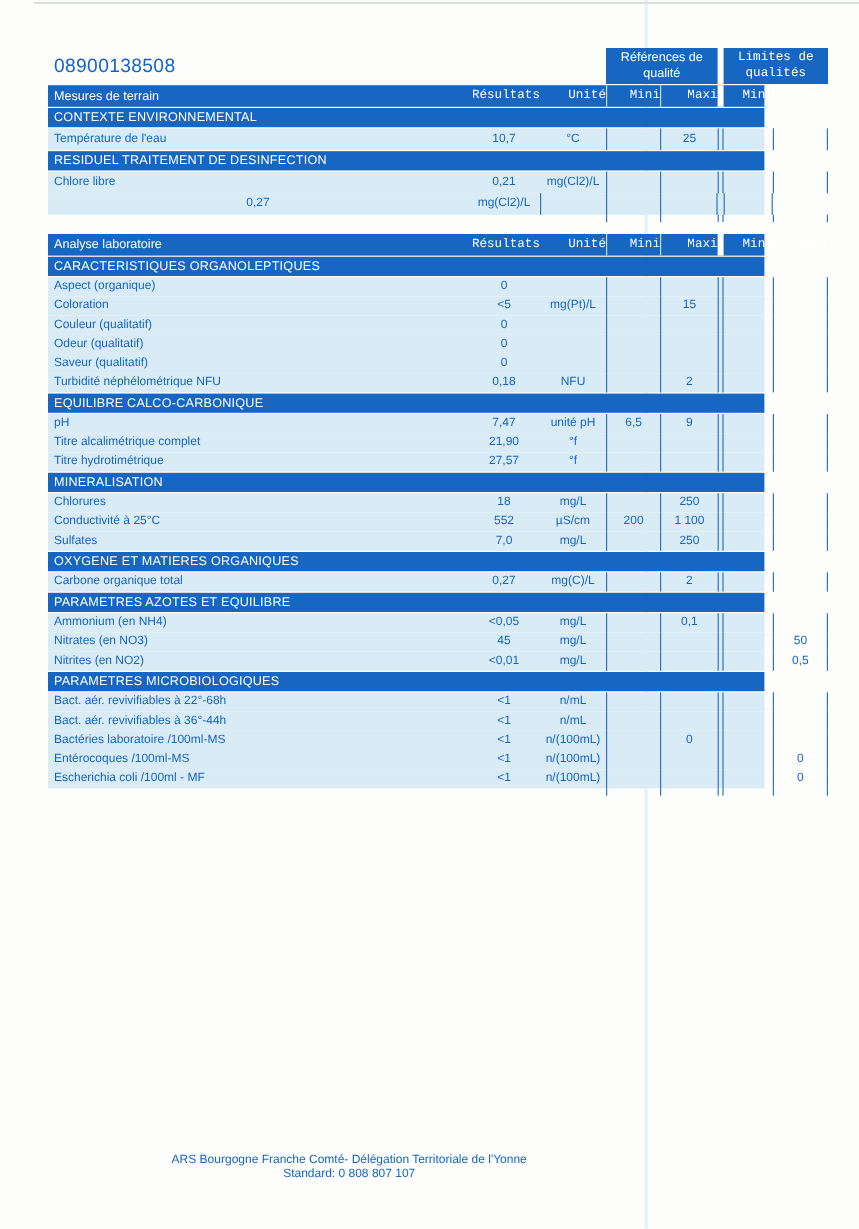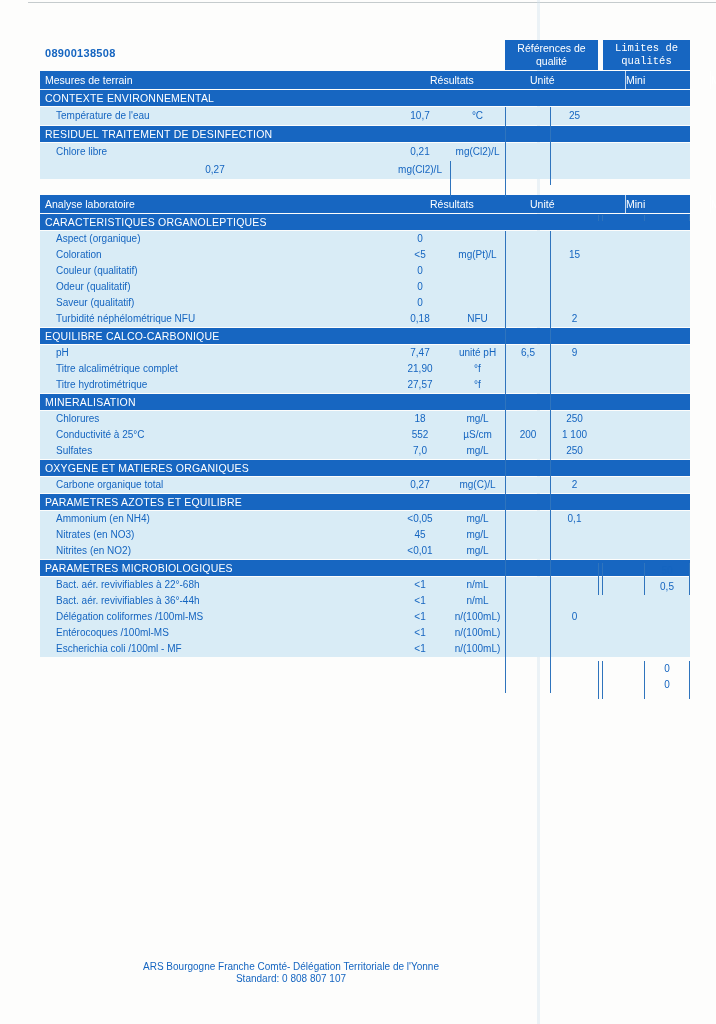--- a/index.html
+++ b/index.html
@@ -11,45 +11,45 @@
   *{box-sizing:border-box;}
   html,body{margin:0;padding:0;}
   body{
     width:716px;height:1024px;position:relative;overflow:hidden;
     background:#fdfdfc;
     font-family:"Liberation Sans",sans-serif;
   }
   .page{position:absolute;inset:0;}
   .scan-top{position:absolute;top:2px;left:28px;width:688px;height:1px;background:#8e999e;opacity:.5;}
   .scan-band{position:absolute;top:0;left:537px;width:3px;height:1024px;background:#cfe2ee;opacity:.4;}
-  .doc-num{position:absolute;left:45px;top:47px;font-size:11px;font-weight:bold;letter-spacing:.3px;color:var(--text);}
-  .sheet{position:absolute;left:40px;top:40px;width:650px;}
+  .doc-num{position:absolute;left:45px;top:47px;font-size:16px;font-weight:normal;letter-spacing:.3px;color:var(--text);}
+  .sheet{position:absolute;left:40px;top:40px;width:597px;}
 
   .grid,.qual-row{display:grid;grid-template-columns:350px 60px 55px 45px 48px 5px 41px 46px;}
 
   .qual-row{height:30px;margin-bottom:1px;}
   .qual-box{background:var(--bar);color:#fff;text-align:center;font-size:10.5px;line-height:13px;padding-top:2px;height:30px;}
   #qbox-ref{grid-column:4 / span 2;}
   #qbox-lim{grid-column:7 / span 2;font-family:Liberation Mono, monospace;}
 
-  .bar-row{background:var(--bar);color:#fff;height:18px;line-height:18px;font-size:10.5px;gap:40px;}
+  .bar-row{background:var(--bar);color:#fff;height:18px;line-height:18px;font-size:10.5px;}
   .bar-row .hname{padding-left:5px;}
-  .hc{text-align:left;}
+  .hc{text-align:right;font-family:Liberation Mono, monospace;}
   .sep{border-left:1px solid rgba(255,255,255,.75);}
   .hgap{background:#fff;}
 
   .section-bar{background:var(--bar);color:#fff;height:16px;line-height:16px;font-size:10.5px;padding-left:5px;margin:1px 0;letter-spacing:.2px;}
 
   .prow{background:var(--rowbg);color:var(--text);font-size:10px;}
   .t1 .prow{height:18px;line-height:18px;}
   .t2 .prow{height:16px;line-height:16px;}
-  .prow .label{padding-left:5px;white-space:nowrap;overflow:hidden;margin-left:11px;}
+  .prow .label{padding-left:5px;white-space:nowrap;overflow:hidden;}
   .c{text-align:center;}
   .vl{border-left:1px solid var(--line);}
-  .vr{border-right:1px solid var(--line);margin-top:36px;}
+  .vr{border-right:1px solid var(--line);}
 
   .tailrow{height:6px;}
   .tailrow div{height:6px;}
 
   .t1{margin-top:0;}
   .t2{margin-top:10px;}
   .table{}
 
   .footer{position:absolute;top:961px;left:0;width:568px;padding-left:14px;text-align:center;font-size:10px;line-height:11.5px;color:var(--text);}
 </style>
@@ -318,21 +318,21 @@
             <div class="label">Bact. aér. revivifiables à 36°-44h</div>
             <div class="c">&lt;1</div>
             <div class="c">n/mL</div>
             <div class="c vl"></div>
             <div class="c vl"></div>
             <div class="c vl vr"></div>
             <div class="c"></div>
             <div class="c vl vr"></div>
           </div>
           <div class="grid prow">
-            <div class="label">Délégation coliformes /100ml-MS</div>
+            <div class="label">Bactéries laboratoire /100ml-MS</div>
             <div class="c">&lt;1</div>
             <div class="c">n/(100mL)</div>
             <div class="c vl"></div>
             <div class="c vl">0</div>
             <div class="c vl vr"></div>
             <div class="c"></div>
             <div class="c vl vr"></div>
           </div>
           <div class="grid prow">
             <div class="label">Entérocoques /100ml-MS</div>

